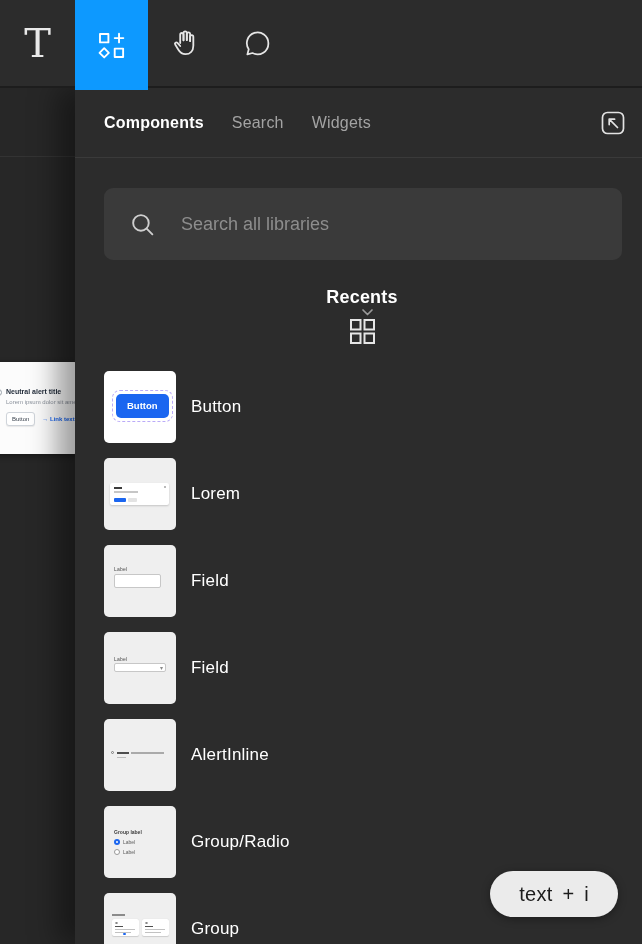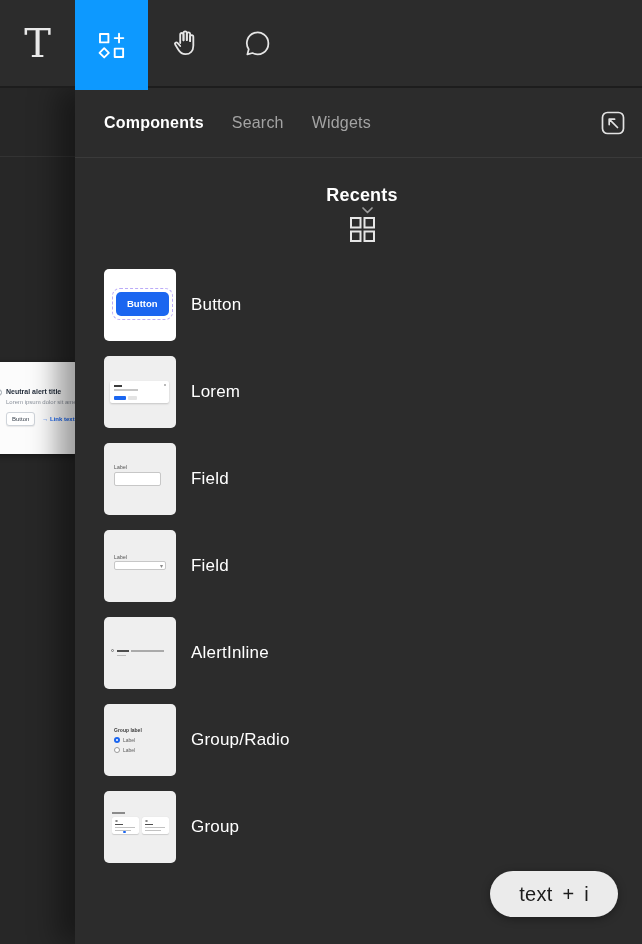--- a/index.html
+++ b/index.html
@@ -183,20 +183,29 @@
         <div class="icon-btn">
           <span>
             <svg width="32" height="32" viewBox="0 0 32 32" fill="none" stroke="#e3e3e3" stroke-width="1.7" stroke-linecap="round" stroke-linejoin="round">
               <rect x="5.5" y="5.5" width="21" height="21" rx="5"></rect>
               <path d="M20.5 20.5 L12.2 12.2 M12.2 17.6 V12.2 H17.6"></path>
             </svg>
           </span>
         </div>
       </div>
 
+      <div class="search">
+        <span>
+          <svg width="27" height="27" viewBox="0 0 26 26" fill="none" stroke="#cfcfcf" stroke-width="1.8" stroke-linecap="round">
+            <circle cx="11.5" cy="11.5" r="7.5"></circle>
+            <path d="M17 17 L22.5 22.5"></path>
+          </svg>
+        </span>
+        <input type="text" placeholder="Search all libraries" style="">
+      </div>
 
       <div class="section-row">
         <span class="section-title">Recents</span>
         <span class="chev">
           <svg width="13" height="9" viewBox="0 0 13 9" fill="none" stroke="#9a9a9a" stroke-width="1.7" stroke-linecap="round" stroke-linejoin="round">
             <path d="M2 2 L6.5 6.5 L11 2"></path>
           </svg>
         </span>
         <div class="spacer"></div>
         <div class="icon-btn" style="width:28px;height:28px;">

